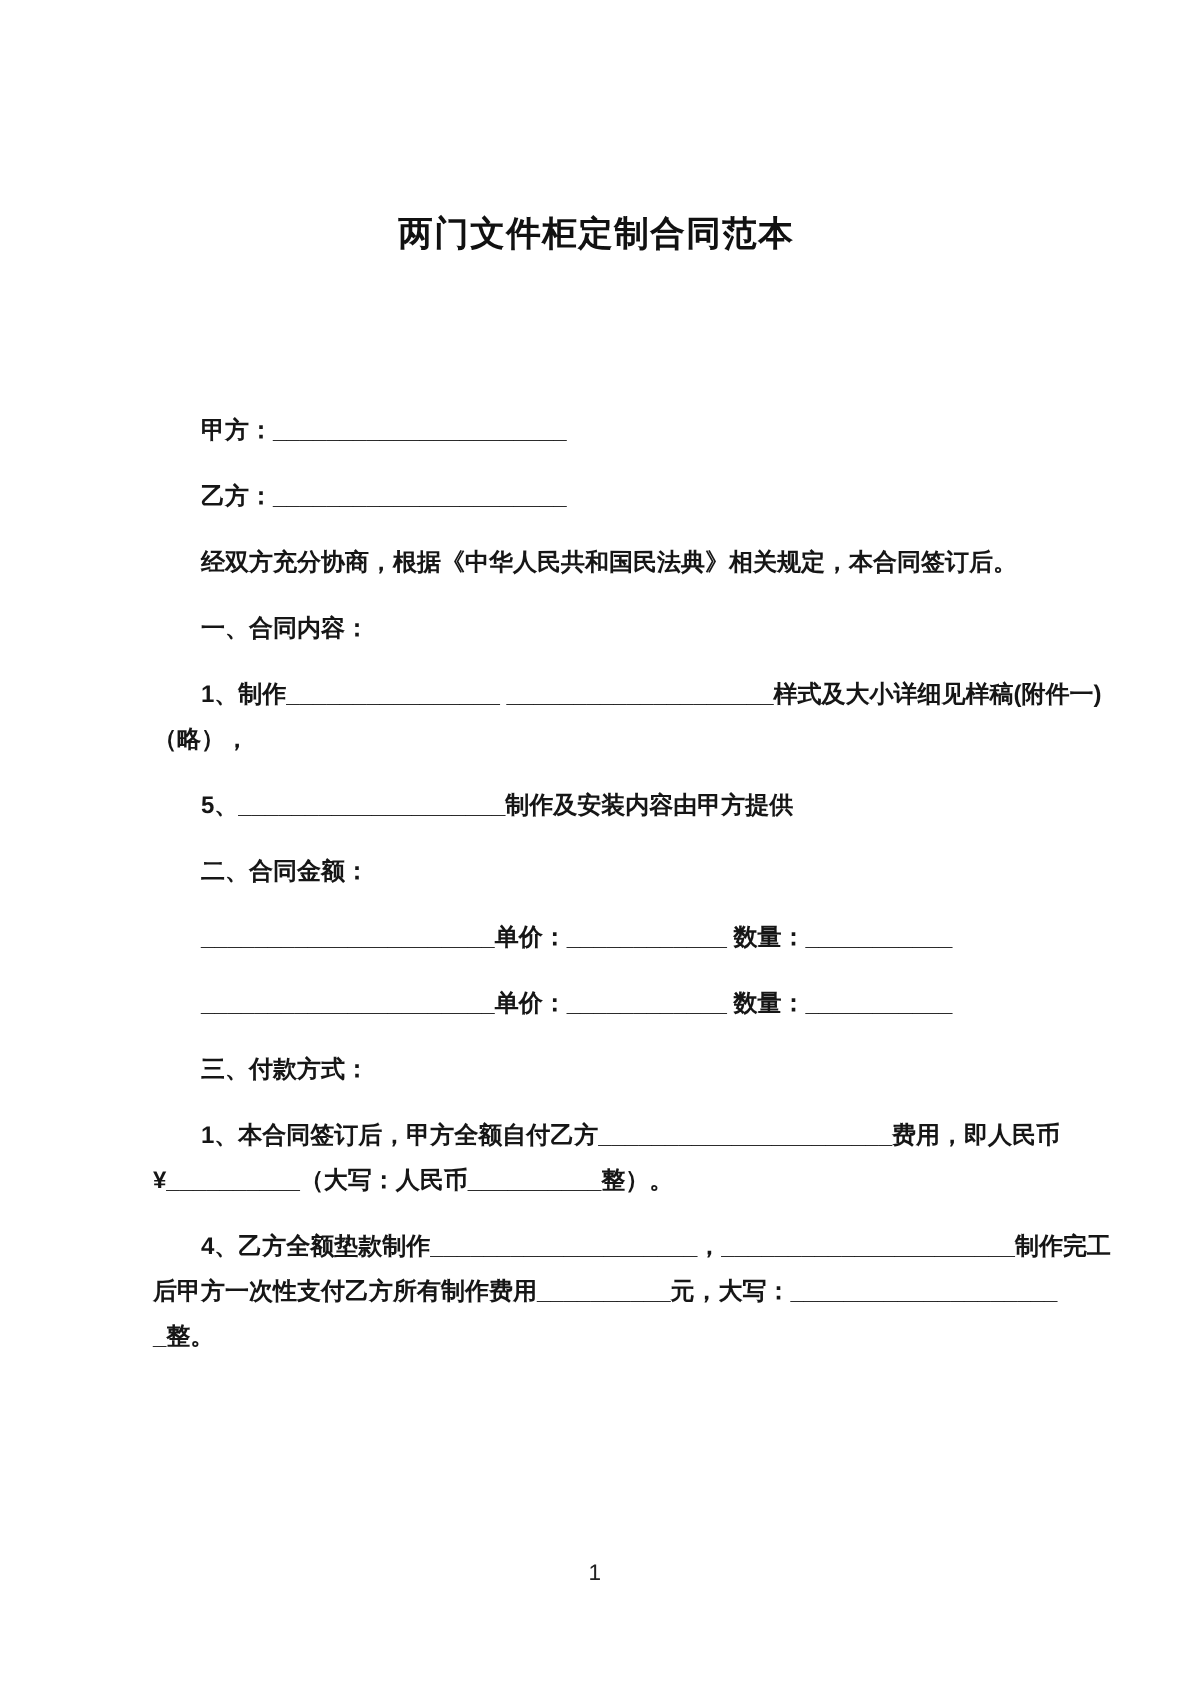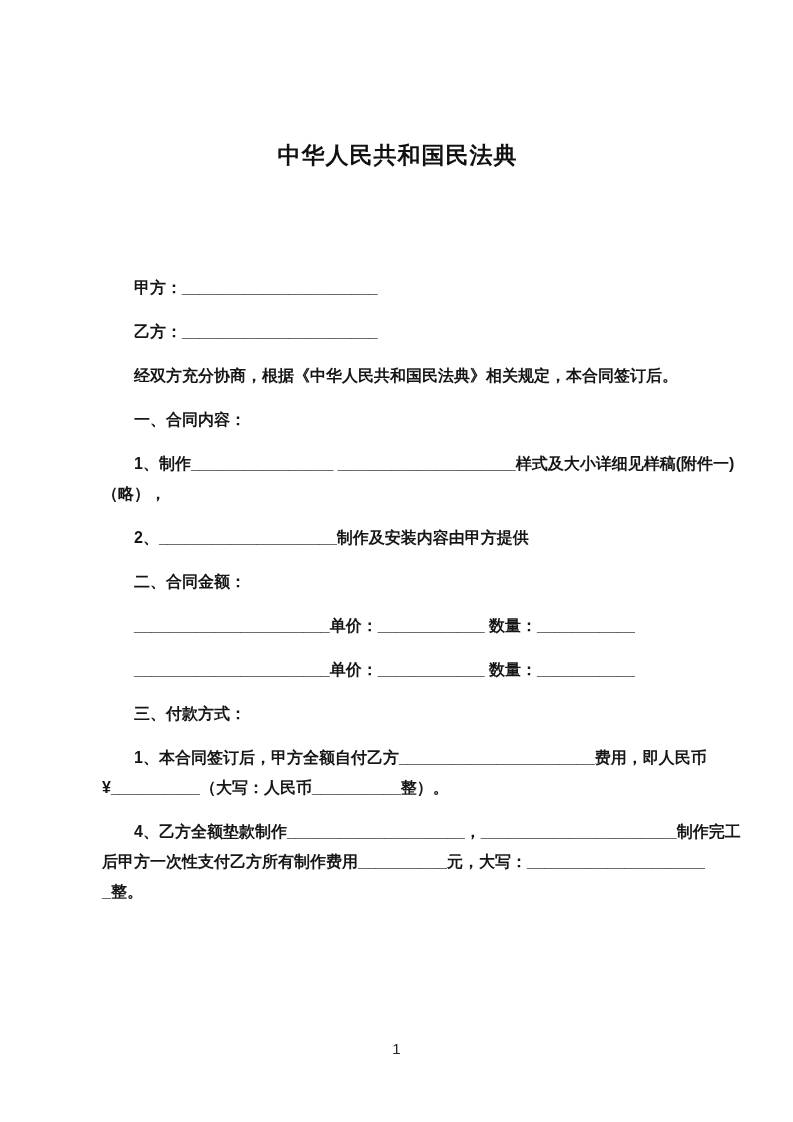--- a/index.html
+++ b/index.html
@@ -51,29 +51,29 @@
     font-size: 15px;
     font-weight: 400;
     color: #222222;
   }
 </style>
 </head>
 <body>
 
 <div class="page">
 
-  <h1 class="doc-title">中华人民共和国民法典</h1>
+  <h1 class="doc-title">两门文件柜定制合同范本</h1>
 
   <div class="line ind first">甲方：______________________</div>
   <div class="line ind">乙方：______________________</div>
   <div class="line ind">经双方充分协商，根据《中华人民共和国民法典》相关规定，本合同签订后。</div>
   <div class="line ind">一、合同内容：</div>
   <div class="line ind">1、制作________________ ____________________样式及大小详细见样稿(附件一)</div>
   <div class="line cont">（略），</div>
-  <div class="line ind">2、____________________制作及安装内容由甲方提供</div>
+  <div class="line ind">5、____________________制作及安装内容由甲方提供</div>
   <div class="line ind">二、合同金额：</div>
   <div class="line ind">______________________单价：____________ 数量：___________</div>
   <div class="line ind">______________________单价：____________ 数量：___________</div>
   <div class="line ind">三、付款方式：</div>
   <div class="line ind">1、本合同签订后，甲方全额自付乙方______________________费用，即人民币</div>
   <div class="line cont">¥__________（大写：人民币__________整）。</div>
   <div class="line ind">4、乙方全额垫款制作____________________，______________________制作完工</div>
   <div class="line cont">后甲方一次性支付乙方所有制作费用__________元，大写：____________________</div>
   <div class="line cont">_整。</div>
 

